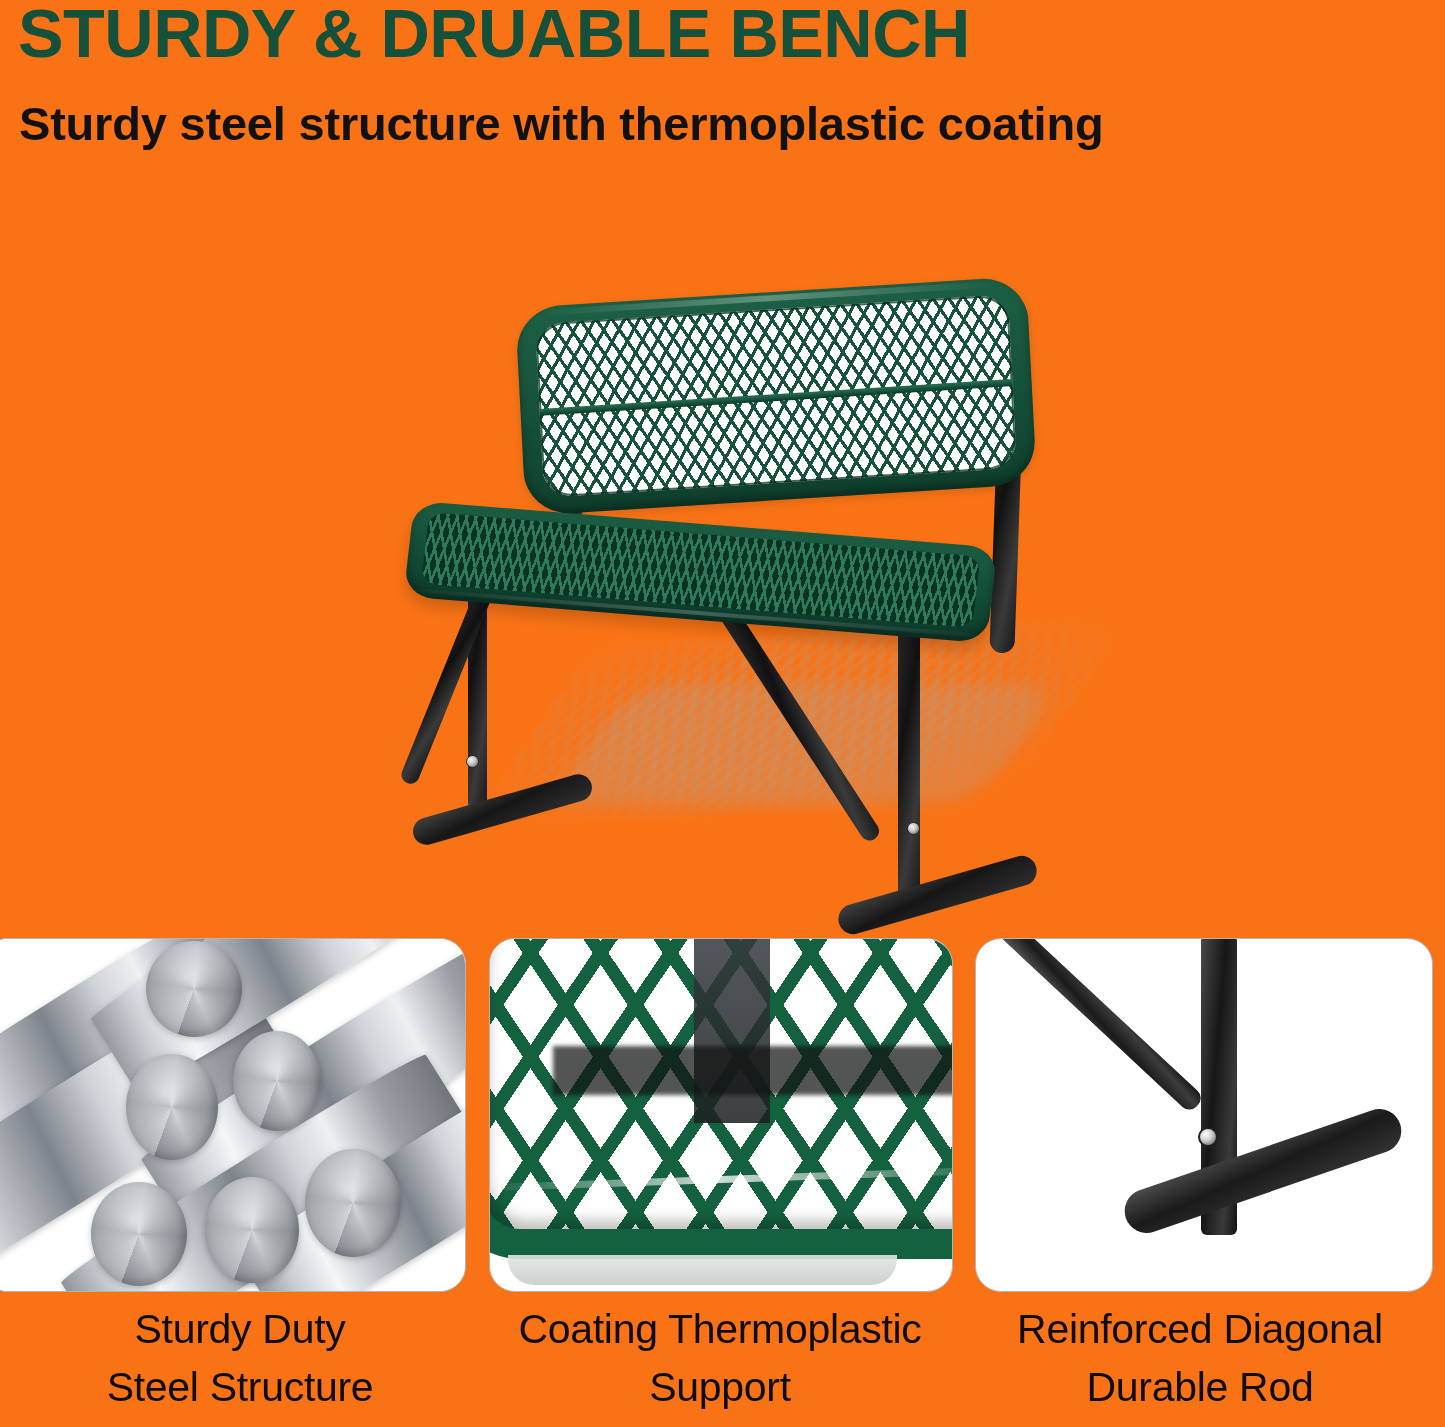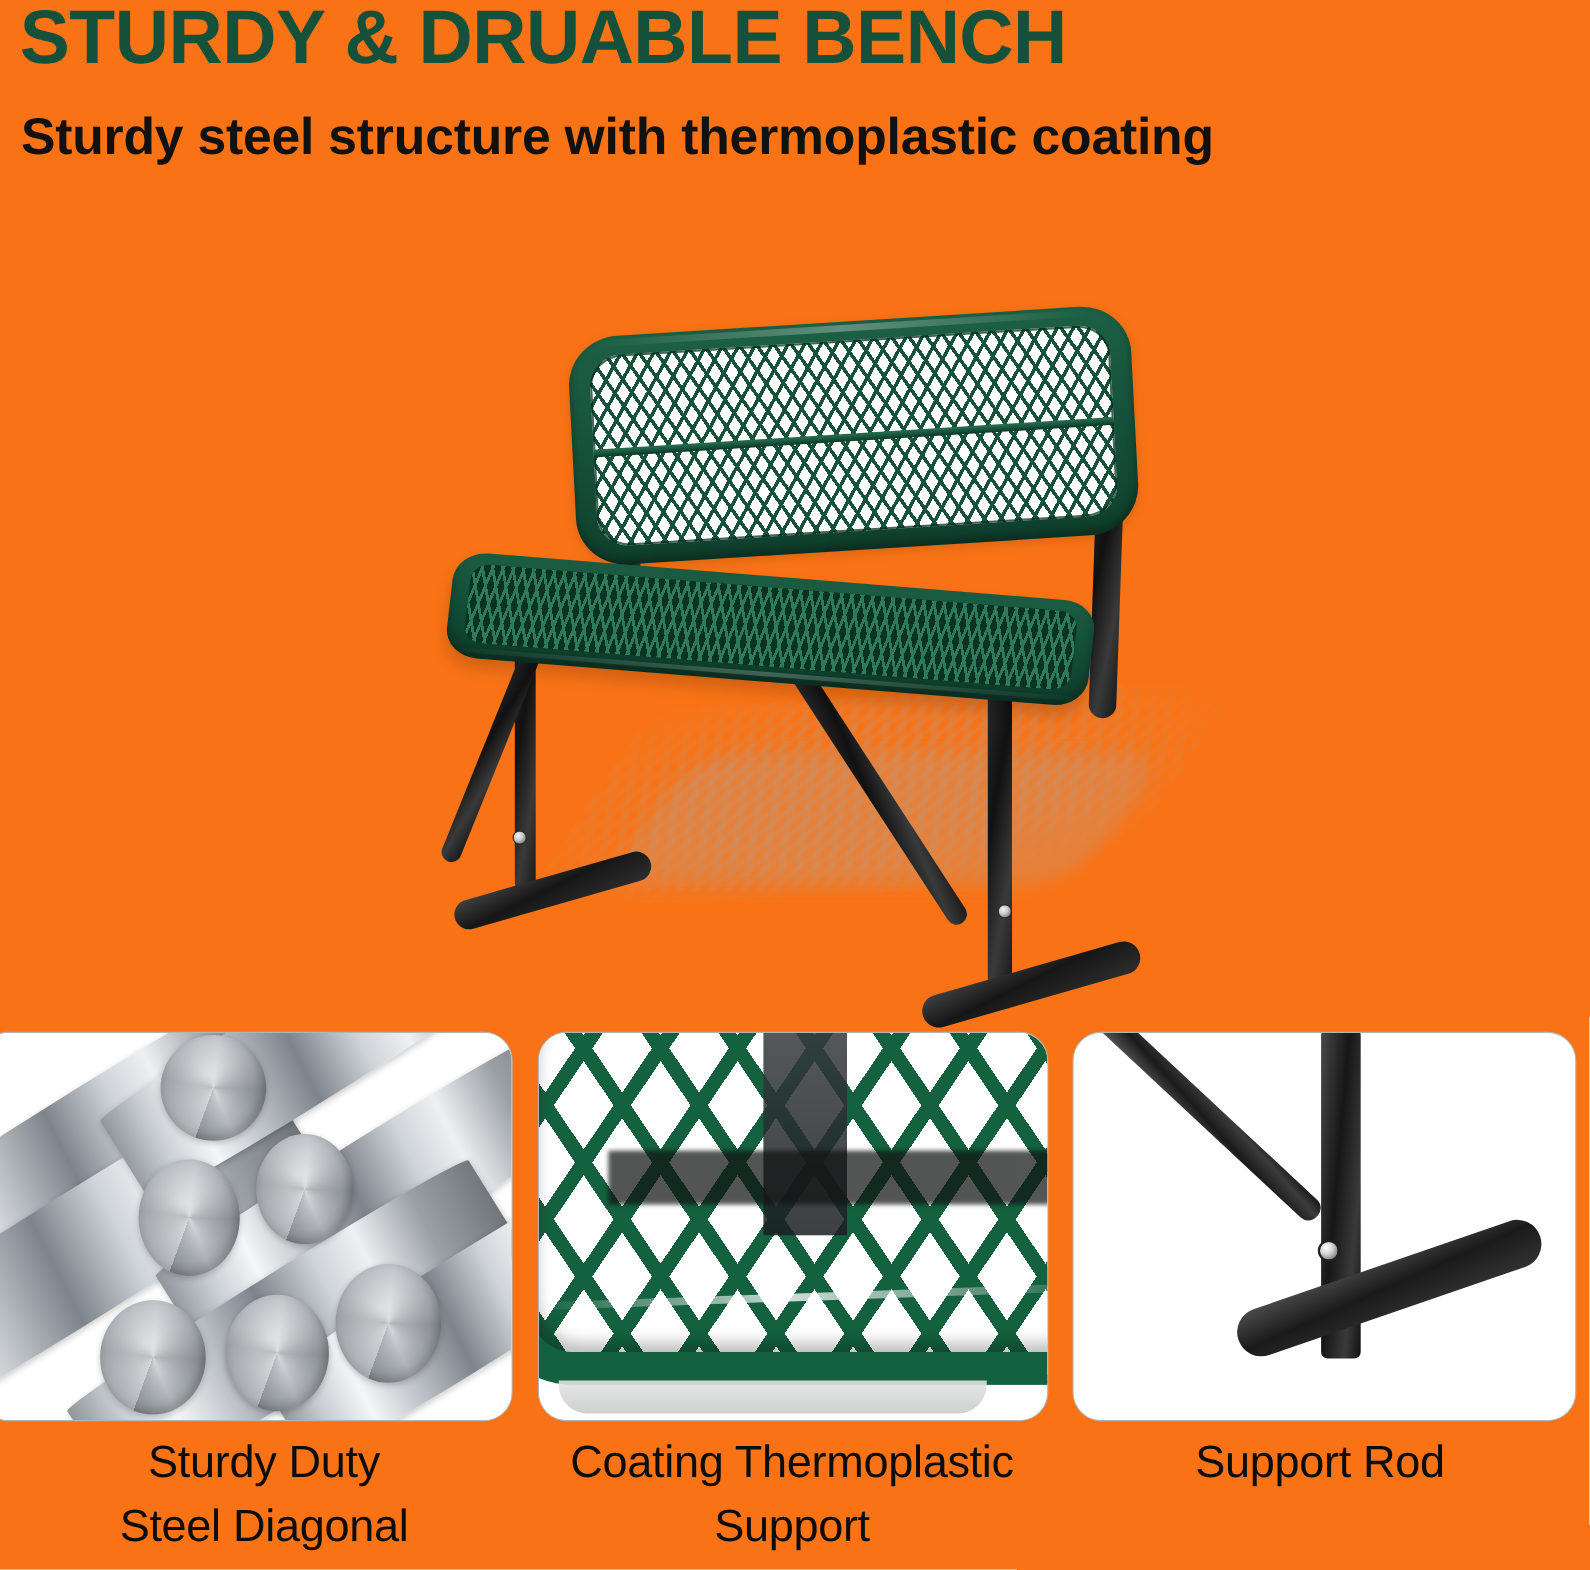--- a/index.html
+++ b/index.html
@@ -503,24 +503,25 @@
       <div class="rod3-vert"></div>
       <div class="rod3-foot"></div>
       <div class="rod3-bolt"></div>
     </div>
 
   </div>
 
   <div class="captions">
     <div class="caption caption-1">
       <div>Sturdy Duty</div>
-      <div>Steel Diagonal</div>
+      <div>Steel Structure</div>
     </div>
     <div class="caption caption-2">
       <div>Coating Thermoplastic</div>
       <div>Support</div>
     </div>
     <div class="caption caption-3">
-      <div>Support Rod</div>
+      <div>Reinforced Diagonal</div>
+      <div>Durable Rod</div>
     </div>
   </div>
 
 </div>
 
 </body></html>

